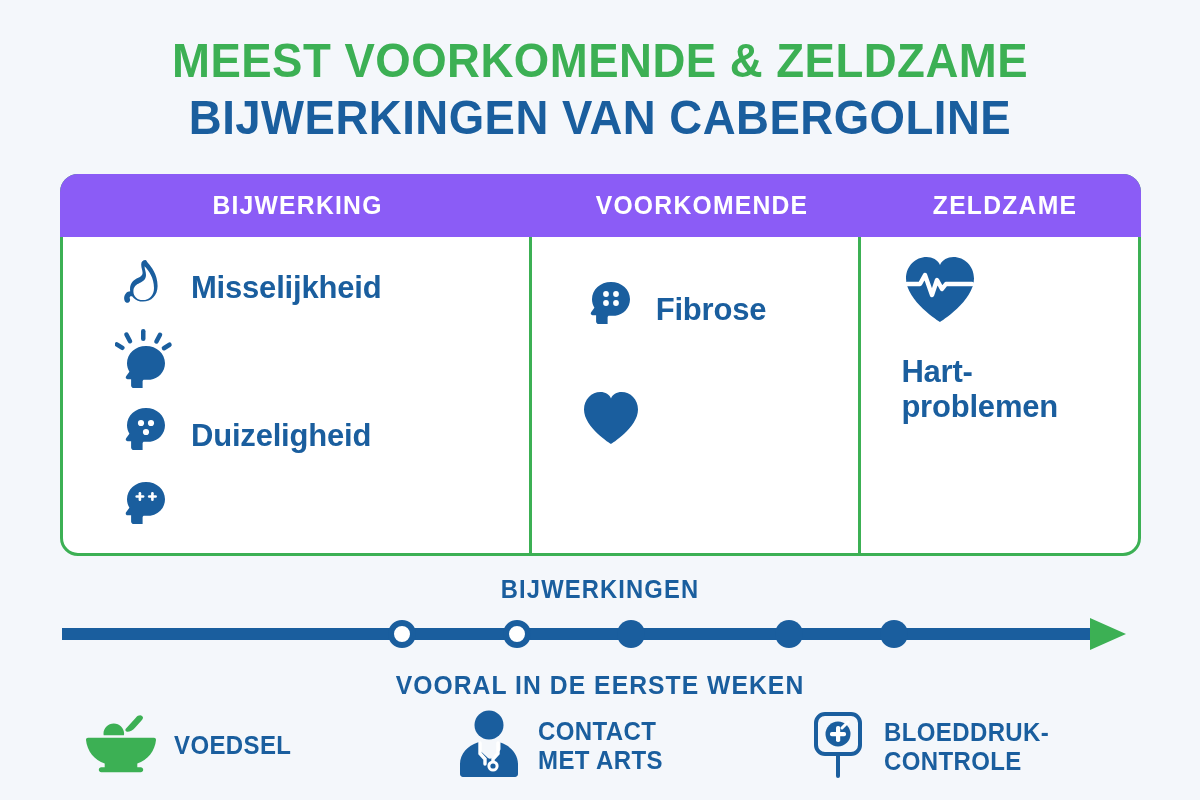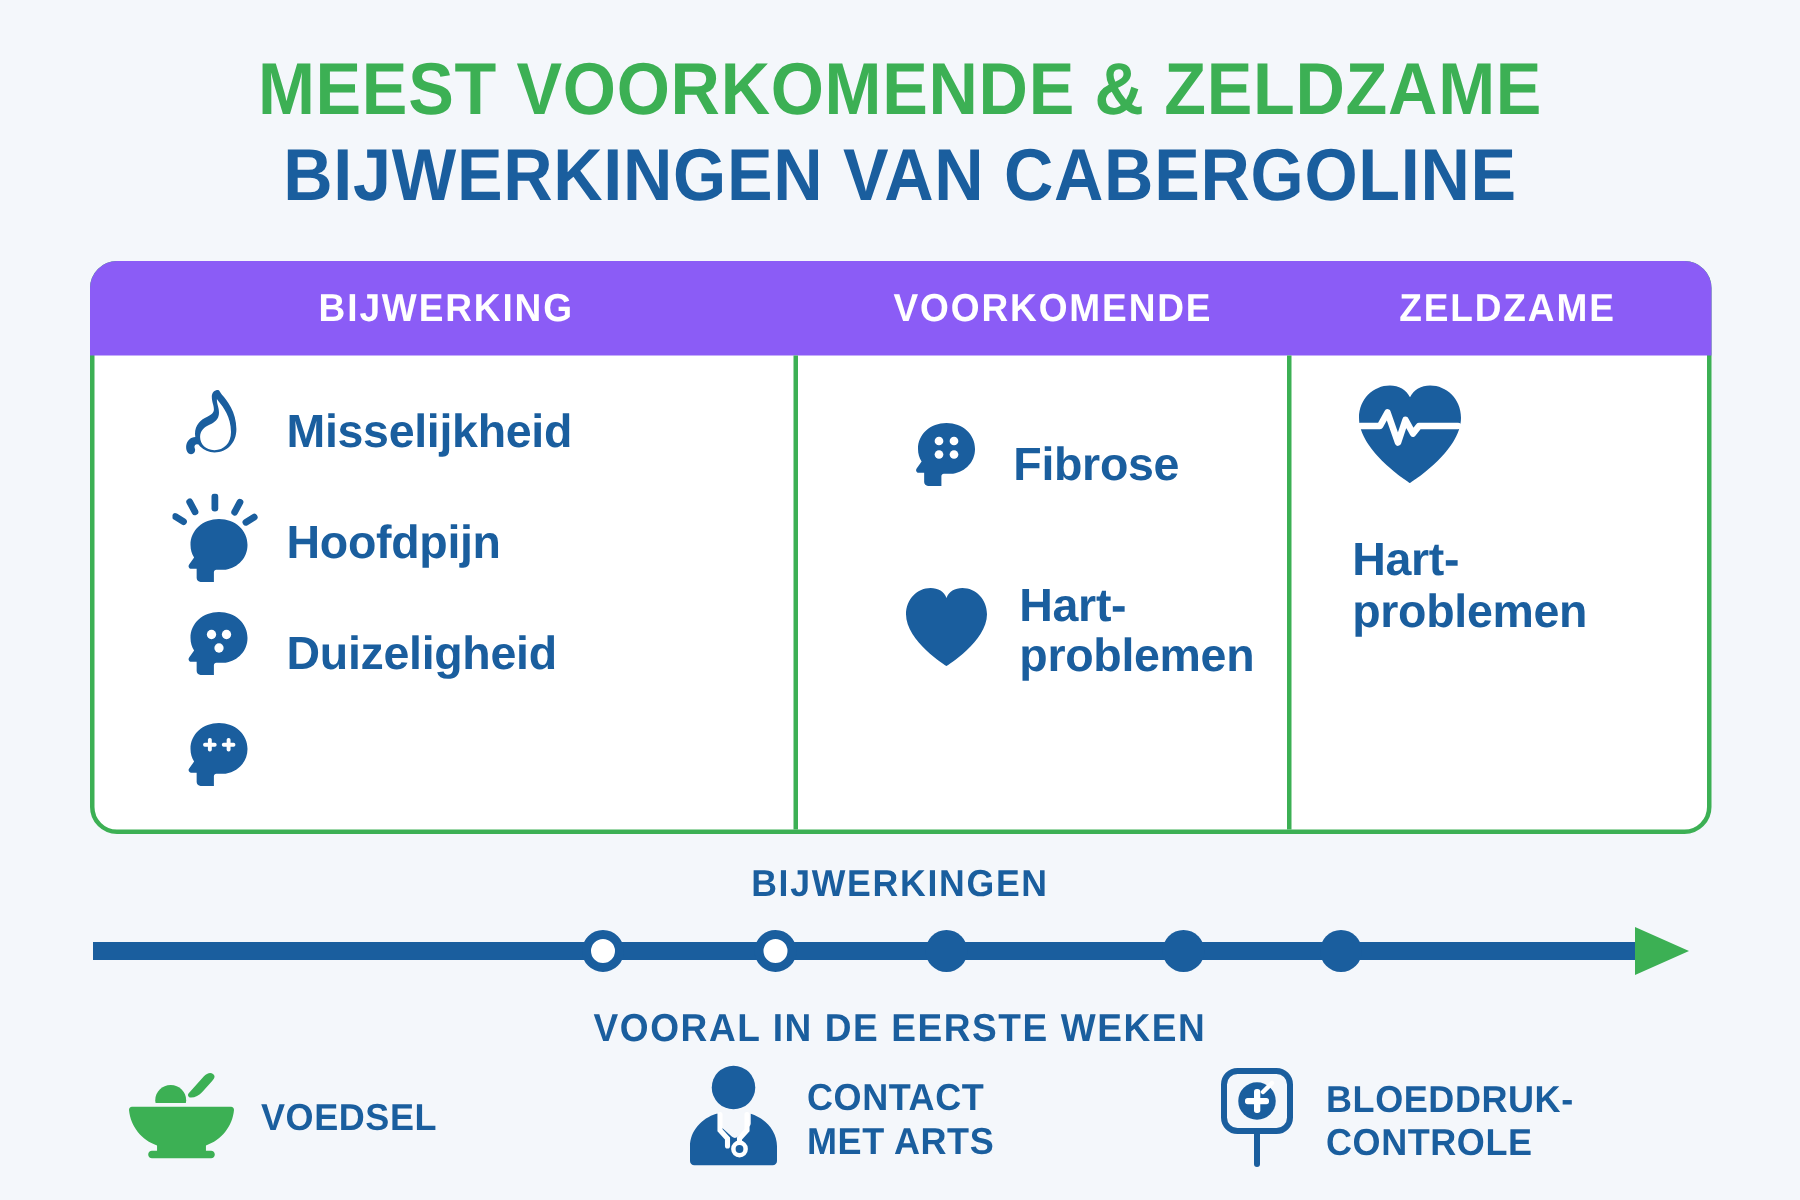--- a/index.html
+++ b/index.html
@@ -51,21 +51,21 @@
     display: flex; align-items: center; justify-content: center;
     transform: scaleX(0.95);
   }
   .hc-1 { width: 475px; }
   .hc-2 { width: 334px; }
   .hc-3 { width: 272px; }
 
   .card-body { position: absolute; left: 0; top: 60px; width: 1058px; height: 316px; display: flex; align-items: center; }
   .col { position: relative; height: 316px; }
   .col-1 { width: 472px; padding: 14px 0 0 52px; }
-  .col-2 { width: 334px; border-left: 3px solid #3cb054; padding: 14px 0 0 68px; }
+  .col-2 { width: 334px; border-left: 3px solid #3cb054; padding: 14px 0 0 48px; }
   .col-3 { width: 266px; border-left: 3px solid #3cb054; padding: 16px 0 0 40px; }
 
   .row {
     display: flex; align-items: center;
     gap: 18px;
     height: 74px;
     color: #1a5e9e;
   }
   .row-label { font-size: 31px; font-weight: 600; line-height: 1.08; letter-spacing: -0.2px; }
   .ic { flex: 0 0 auto; display: block; }
@@ -157,21 +157,20 @@
               <g fill="#1a5e9e">
                 <rect x="26" y="0" width="4.5" height="12" rx="2.2"></rect>
                 <rect x="11" y="3" width="4.5" height="12" rx="2.2" transform="rotate(-28 13 9)"></rect>
                 <rect x="41" y="3" width="4.5" height="12" rx="2.2" transform="rotate(28 43 9)"></rect>
                 <rect x="2" y="12" width="4.5" height="11" rx="2.2" transform="rotate(-58 4 17)"></rect>
                 <rect x="50" y="12" width="4.5" height="11" rx="2.2" transform="rotate(58 52 17)"></rect>
                 <path d="M31 17c-10.8 0-19 7.5-19 17.3 0 3.2.9 6 2.4 8.4l-3.3 4.6c-.9 1.2-.1 2.9 1.4 2.9h3.6v6.2c0 1.5 1.2 2.6 2.6 2.6h8.9v-6.6c0-.9.7-1.6 1.6-1.6h6.2c8.4-1.4 14.6-8 14.6-16.5C50 24.5 41.8 17 31 17z"></path>
               </g>
             </svg>
           </span>
-          <span class="row-label">Hoofdpijn</span>
         </div>
 
         <div class="row">
           <span class="ic">
             <svg width="58" height="58" viewBox="0 0 58 58">
               <path fill="#1a5e9e" d="M31 3C20.2 3 12 10.5 12 20.3c0 3.2.9 6 2.4 8.4l-3.3 4.6c-.9 1.2-.1 2.9 1.4 2.9h3.6v6.2c0 1.5 1.2 2.6 2.6 2.6h8.9v-6.6c0-.9.7-1.6 1.6-1.6h6.2c8.4-1.4 14.6-8 14.6-16.5C50 10.5 41.8 3 31 3z"></path>
               <circle cx="26" cy="18" r="3.1" fill="#ffffff"></circle>
               <circle cx="36" cy="18" r="3.1" fill="#ffffff"></circle>
               <circle cx="31" cy="27" r="3.1" fill="#ffffff"></circle>
             </svg>
@@ -211,22 +210,20 @@
           </span>
           <span class="row-label">Fibrose</span>
         </div>
 
         <div class="row">
           <span class="ic">
             <svg width="62" height="58" viewBox="0 0 62 58">
               <path fill="#1a5e9e" d="M31 55S4 38.5 4 20.5C4 10.3 11.6 3 20.4 3c4.9 0 9.2 2.4 10.6 6.6C32.4 5.4 36.7 3 41.6 3 50.4 3 58 10.3 58 20.5 58 38.5 31 55 31 55z"></path>
             </svg>
           </span>
-          <span class="row-label" style="white-space:pre-line">Hart-
-problemen</span>
         </div>
 
       </div>
 
       <div class="col col-3">
         <div class="stack">
           <span class="ic">
             <svg width="78" height="72" viewBox="0 0 78 72">
               <path fill="#1a5e9e" d="M39 69S5 48 5 25.5C5 13 14.6 4 25.6 4c5.9 0 11 2.9 13.4 7.9C41.4 6.9 46.5 4 52.4 4 63.4 4 73 13 73 25.5 73 48 39 69 39 69z"></path>
               <path fill="none" stroke="#ffffff" stroke-width="4.4" stroke-linejoin="round" stroke-linecap="round" d="M6 31h13l5-9 7 20 5-15 5 9 4-5h26"></path>

